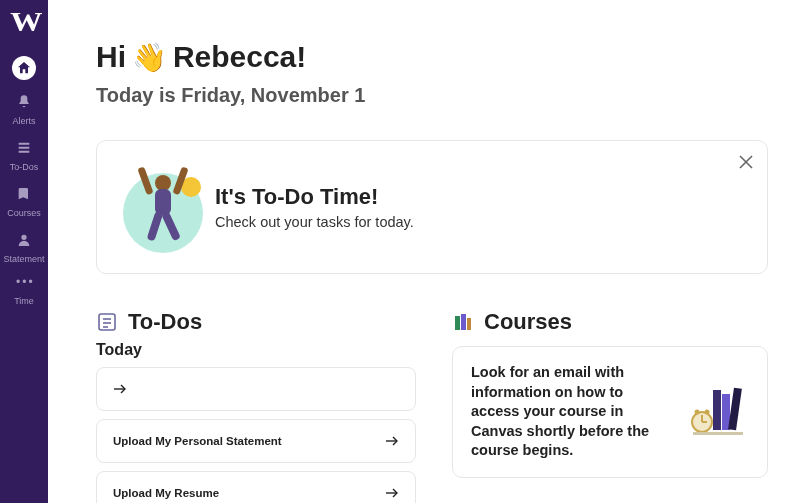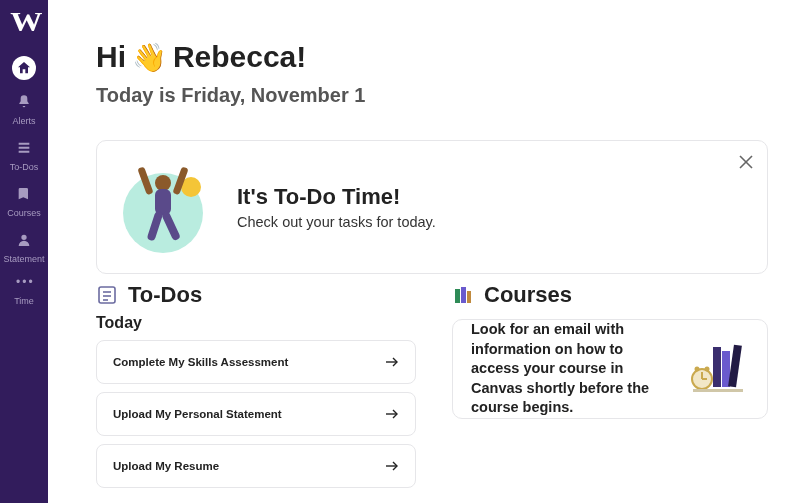--- a/index.html
+++ b/index.html
@@ -71,23 +71,22 @@
     font-weight: 700;
     color: #555;
     margin-bottom: 33px;
   }
   .banner {
     border: 1px solid #e6e6e9;
     border-radius: 10px;
     padding: 18px 24px 18px 14px;
     display: flex;
     align-items: center;
-    gap: 22px;
     position: relative;
-    margin-bottom: 8px;
+    margin-bottom: 35px;
     height: 134px;
   }
   .banner-close {
     position: absolute;
     right: 14px; top: 14px;
     width:14px; height:14px;
     cursor:pointer;
     color:#777;
   }
   .banner-illus {
@@ -130,21 +129,21 @@
     font-size:11.5px;
     font-weight:700;
     color:#222;
     margin-bottom:8px;
     cursor:pointer;
   }
   .todo-item .arrow { width:14px; height:10px; color:#333;}
   .courses-box {
     border:1px solid #e6e6e9;
     border-radius:10px;
-    padding:0 18px;
+    padding:16px 18px;
     display:flex;
     gap:14px;
     align-items:center;
     margin-top:11px;
   }
   .courses-box p {
     font-size:14.5px;
     font-weight:700;
     color:#222;
     line-height:1.35;
@@ -254,21 +253,20 @@
             <line x1="7" y1="8" x2="15" y2="8"></line>
               <line x1="7" y1="12" x2="15" y2="12"></line>
               <line x1="7" y1="16" x2="12" y2="16"></line>
           </svg>
         </span>
         <span>To-Dos</span>
       </div>
       <div class="today-label">Today</div>
 
       <div class="todo-item">
-        <span>Complete My Skills Assessment</span>
         <span class="arrow">
           <svg viewBox="0 0 14 10" stroke="#222" stroke-width="1.4" fill="none">
               <line x1="1" y1="5" x2="12" y2="5"></line>
               <polyline points="8,1 12,5 8,9"></polyline>
             </svg>
         </span>
       </div>
       <div class="todo-item">
         <span>Upload My Personal Statement</span>
         <span class="arrow">

